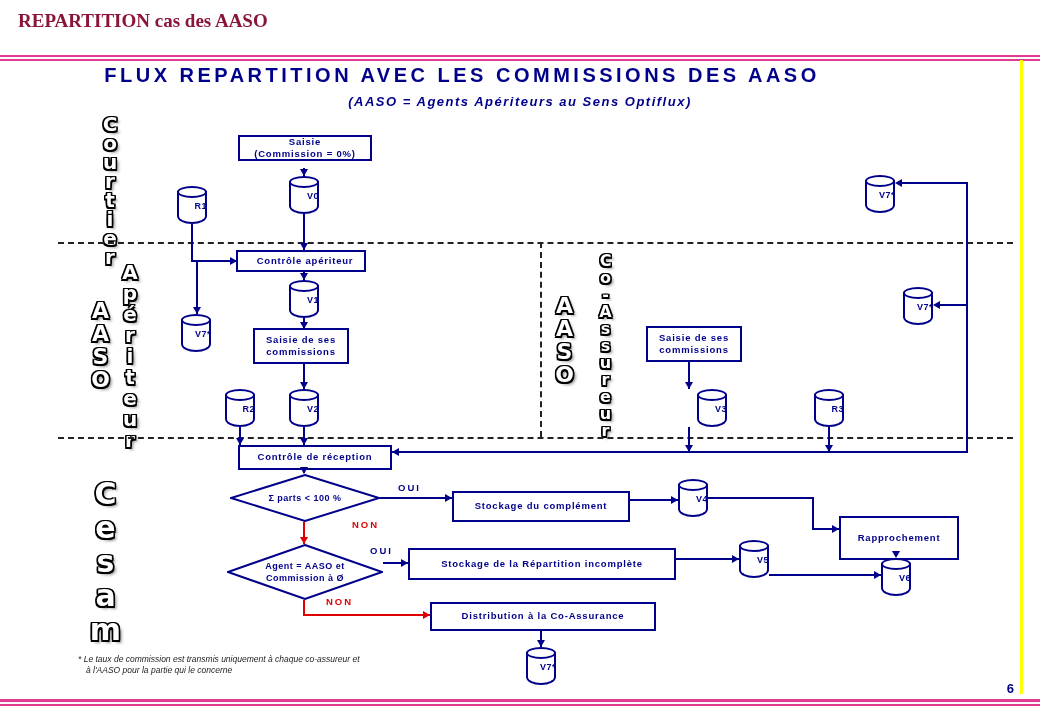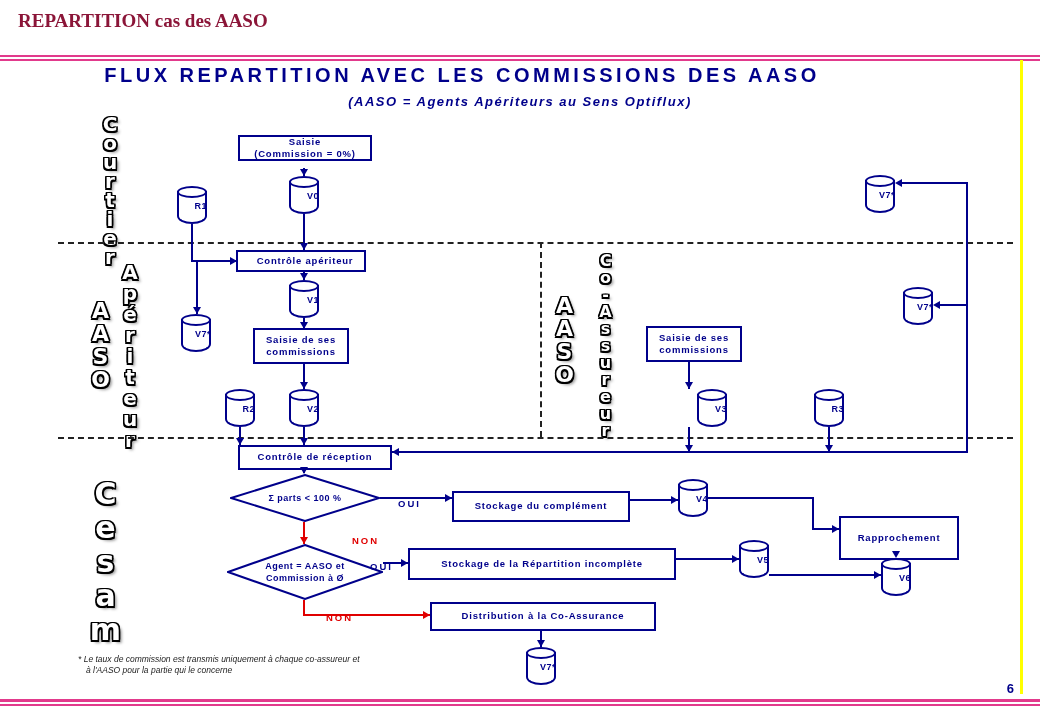--- a/index.html
+++ b/index.html
@@ -34,21 +34,21 @@
   .cyl-body{position:absolute;left:0;top:5px;right:0;bottom:0;box-sizing:border-box;background:#fff;
             border:2px solid #00008B;border-top:none;border-radius:0 0 15px 15px / 0 0 8px 8px;}
   .cyl-top{position:absolute;left:0;top:0;right:0;height:12px;box-sizing:border-box;background:#fff;
            border:2px solid #00008B;border-radius:50%;z-index:2;}
   .cyl-label{position:absolute;left:0;top:15px;width:100%;text-align:right;z-index:3;
              font:bold 9px "Liberation Sans",sans-serif;color:#00008B;letter-spacing:0.5px;}
   .diamond{position:absolute;z-index:5;}
   .diamond svg{display:block;}
   .dtext{position:absolute;inset:0;display:flex;flex-direction:column;align-items:center;justify-content:center;
          font:bold 9px "Liberation Sans",sans-serif;color:#00008B;letter-spacing:0.5px;text-align:center;line-height:1.35;}
-  .flow-label{position:absolute;font:bold 9.5px "Liberation Sans",sans-serif;letter-spacing:2px;color:#00008B;z-index:6;margin-top:16px;}
+  .flow-label{position:absolute;font:bold 9.5px "Liberation Sans",sans-serif;letter-spacing:2px;color:#00008B;z-index:6;}
   .flow-label.neg{color:#E00000;}
   .footnote{position:absolute;left:78px;top:654px;font:italic 8.5px "Liberation Sans",sans-serif;
             color:#1d1d1d;line-height:1.25;}
   .footnote span{display:block;}
   .footnote .fn2{padding-left:8px;}
   .page-num{position:absolute;right:26px;top:681px;font:bold 13px "Liberation Sans",sans-serif;color:#00008B;}
   .yellow-line{position:absolute;left:1020px;top:60px;width:3px;height:634px;background:#FFFF00;}
 </style>
 </head>
 <body>

